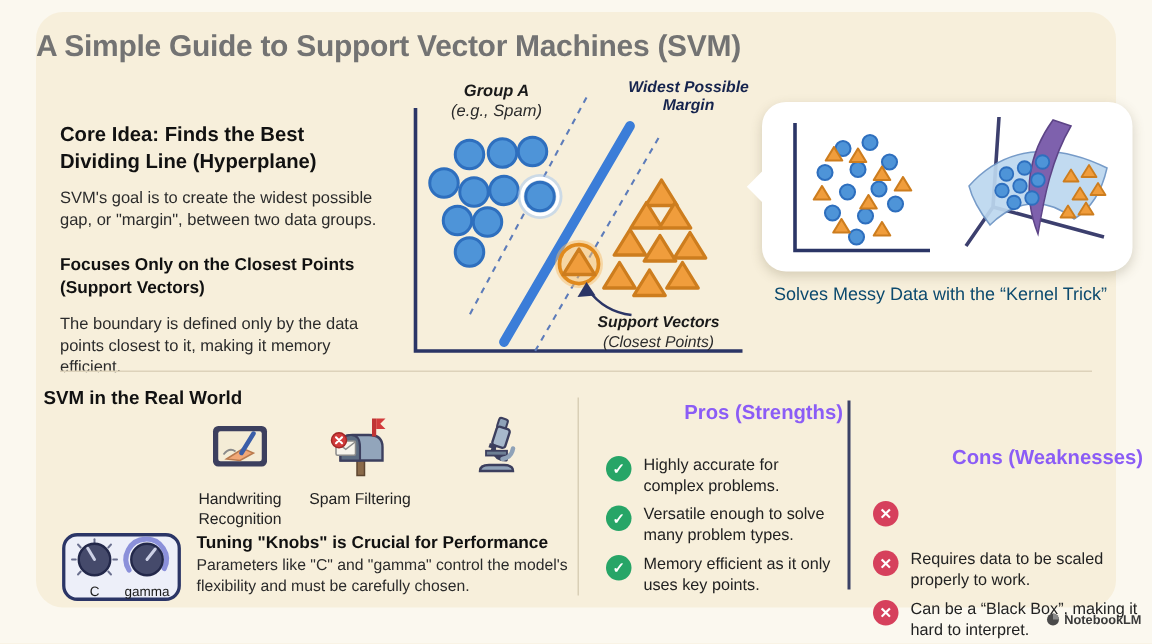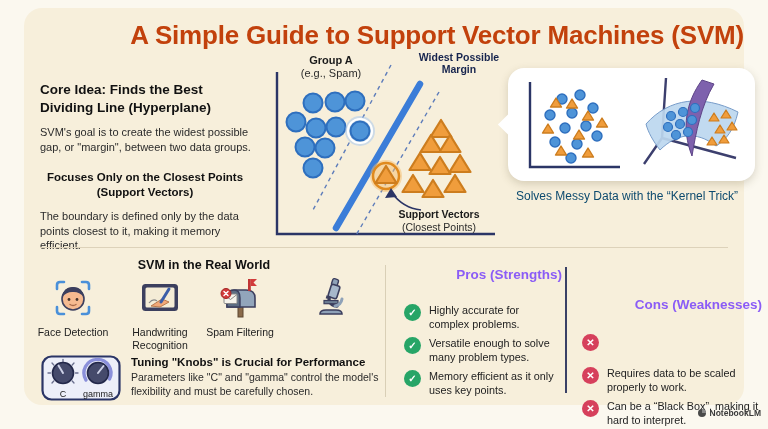--- a/index.html
+++ b/index.html
@@ -11,32 +11,32 @@
     color:#1a1a1a;
   }
   .panel {
     position:absolute; left:24px; top:8px; width:720px; height:397px;
     background:#f7efdb; border-radius:18px;
   }
   .abs { position:absolute; }
 
   .title {
     position:absolute; left:0; top:12px; width:100%;
-    text-align:right; font-size:26px; font-weight:bold;
-    color:#c2410c; letter-spacing:-0.2px;
+    text-align:left; font-size:20px; font-weight:bold;
+    color:#737373; letter-spacing:-0.2px;
   }
 
   
   .core { position:absolute; left:16px; top:73px; width:218px; }
   .core h2 { font-size:13.5px; font-weight:bold; color:#111; line-height:1.3; width:205px;}
   .core p  { font-size:11px; color:#2b2b2b; line-height:1.32; margin-top:9px; }
-  .core h3 { font-size:11.5px; font-weight:bold; color:#111; line-height:1.3; margin-top:16px; width:210px;text-align:center;}
-
-  
-  .diagram { position:absolute; left:247px; top:42px; }
+  .core h3 { font-size:11.5px; font-weight:bold; color:#111; line-height:1.3; margin-top:16px; width:210px;}
+
+  
+  .diagram { position:absolute; left:247px; top:42px;font-style:italic; }
   .dlabel  { font-weight:bold; font-size:11px; fill:#1a1a1a; }
   .dsub    { font-size:11px; fill:#2b2b2b; }
   .mlabel  { font-weight:bold; font-size:10.5px; fill:#16244e; }
   .svlabel { font-weight:bold; font-size:10.5px; fill:#1a1a1a; }
   .svsub   { font-size:10.5px; fill:#2b2b2b; }
 
   
   .callout {
     position:absolute; left:484px; top:60px; width:247px; height:113px;
     background:#ffffff; border-radius:16px;
@@ -48,21 +48,21 @@
   }
   .kernel-text { position:absolute; left:492px; top:181px; width:246px; }
   .kernel-text h3 { font-size:12px; font-weight:normal; color:#0c4a6e; }
   .kernel-text p  { font-size:10.8px; color:#2b2b2b; line-height:1.3; margin-top:4px; }
 
   .hdivider { position:absolute; left:16px; top:239px; width:688px; height:1px; background:#ddd2ba; }
   .vdivider-light { position:absolute; left:361px; top:257px; width:1px; height:132px; background:#d9cfb6; }
   .vdivider-dark  { position:absolute; left:541px; top:259px; width:2px; height:126px; background:#3a4166; }
 
   
-  .rw-heading { position:absolute; left:5px; top:250px; width:350px; text-align:center;
+  .rw-heading { position:absolute; left:5px; top:250px; width:350px; 
                 font-size:12.5px; font-weight:bold; color:#111; }
   .rw-col { position:absolute; top:268px; width:88px; text-align:center; }
   .rw-col .lbl { font-size:10.5px; color:#222; line-height:1.25; margin-top:2px; }
 
   
   .knobbox { position:absolute; left:17px; top:347px; }
   .tuning { position:absolute; left:107px; top:348px; width:258px; }
   .tuning h3 { font-size:11.5px; font-weight:bold; color:#111; }
   .tuning p  { font-size:10.5px; color:#2b2b2b; line-height:1.3; margin-top:3px; }
 
@@ -220,36 +220,20 @@
   <div class="kernel-text">
     <h3>Solves Messy Data with the “Kernel Trick”</h3>
   </div>
 
   <div class="hdivider"></div>
   <div class="vdivider-light"></div>
   <div class="vdivider-dark"></div>
 
   <div class="rw-heading">SVM in the Real World</div>
 
-  <div class="rw-col" style="left:5px;">
-    <svg width="44" height="44" viewBox="0 0 44 44">
-      <g fill="none" stroke="#4a90d9" stroke-width="2.6" stroke-linecap="round">
-        <path d="M6 13 V9 Q6 6 9 6 H13"></path>
-          <path d="M31 6 H35 Q38 6 38 9 V13"></path>
-        <path d="M38 31 V35 Q38 38 35 38 H31"></path>
-          <path d="M13 38 H9 Q6 38 6 35 V31"></path>
-      </g>
-      <circle cx="22" cy="23" r="11" fill="#f6ba90" stroke="#3c3f5e" stroke-width="1.6"></circle>
-      <path d="M11.3 21 Q12.5 10.5 22 11 Q31.5 10.5 32.7 21 Q28 15.5 22 16 Q16 15.5 11.3 21 Z" fill="#3c3f5e"></path>
-      <circle cx="18" cy="23.5" r="1.4" fill="#46342c"></circle>
-        <circle cx="26" cy="23.5" r="1.4" fill="#46342c"></circle>
-      <path d="M19 28.5 Q22 30.5 25 28.5" fill="none" stroke="#a96a4a" stroke-width="1.4" stroke-linecap="round"></path>
-    </svg>
-    <div class="lbl">Face Detection</div>
-  </div>
 
   <div class="rw-col" style="left:92px;">
     <svg width="44" height="44" viewBox="0 0 44 44">
       <rect x="4" y="8" width="36" height="27" rx="3.5" fill="#3c3f5e"></rect>
       <rect x="7.5" y="11.5" width="29" height="20" rx="1.5" fill="#f4ecd6"></rect>
       <path d="M11 27 Q15 22 19 25" fill="none" stroke="#8a8a8a" stroke-width="1.2"></path>
       <path d="M13 30 L24 23 L31 26 L22 31 Z" fill="#f2a877" stroke="#b97a4e" stroke-width="1"></path>
       <line x1="23" y1="26" x2="31" y2="13" stroke="#3b5ea8" stroke-width="3" stroke-linecap="round"></line>
     </svg>
     <div class="lbl">Handwriting Recognition</div>

